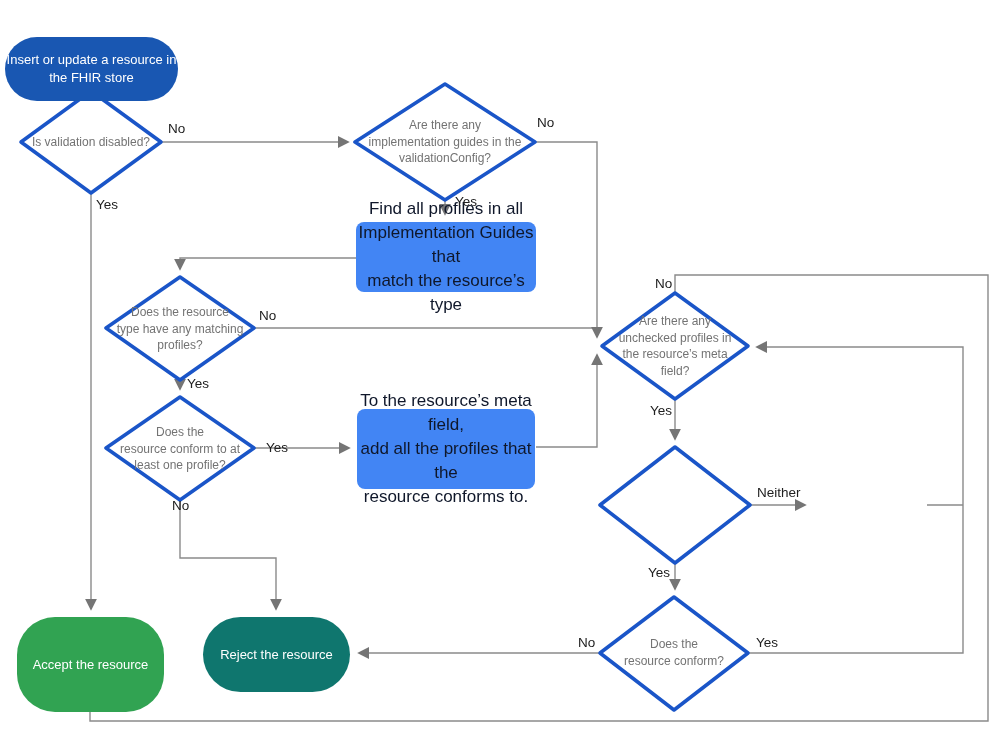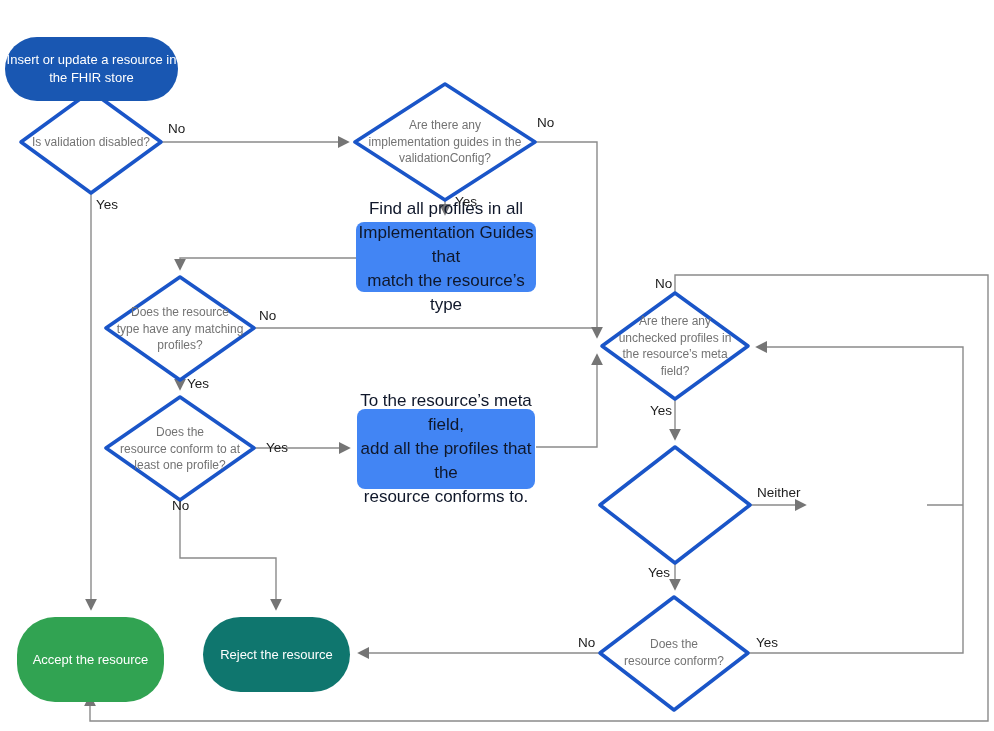--- a/index.html
+++ b/index.html
@@ -86,21 +86,21 @@
 
   <div class="node process" style="left:356px;top:222px;width:180px;height:70px;">Find all profiles in all
 Implementation Guides that
 match the resource’s type</div>
 
   <div class="node process" style="left:357px;top:409px;width:178px;height:80px;">To the resource’s meta field,
 add all the profiles that the
 resource conforms to.</div>
 
 
-  <div class="node terminal accept" style="left:17px;top:617px;width:147px;height:85px;">Accept the resource</div>
+  <div class="node terminal accept" style="left:17px;top:617px;width:147px;height:95px;">Accept the resource</div>
 
   <div class="node terminal reject" style="left:203px;top:617px;width:147px;height:75px;">Reject the resource</div>
 
   <div class="dtext" style="left:91px;top:142px;width:142px;">Is validation disabled?</div>
 
   <div class="dtext" style="left:445px;top:142px;width:176px;">Are there any
 implementation guides in the
 validationConfig?</div>
 
   <div class="dtext" style="left:180px;top:329px;width:152px;">Does the resource

